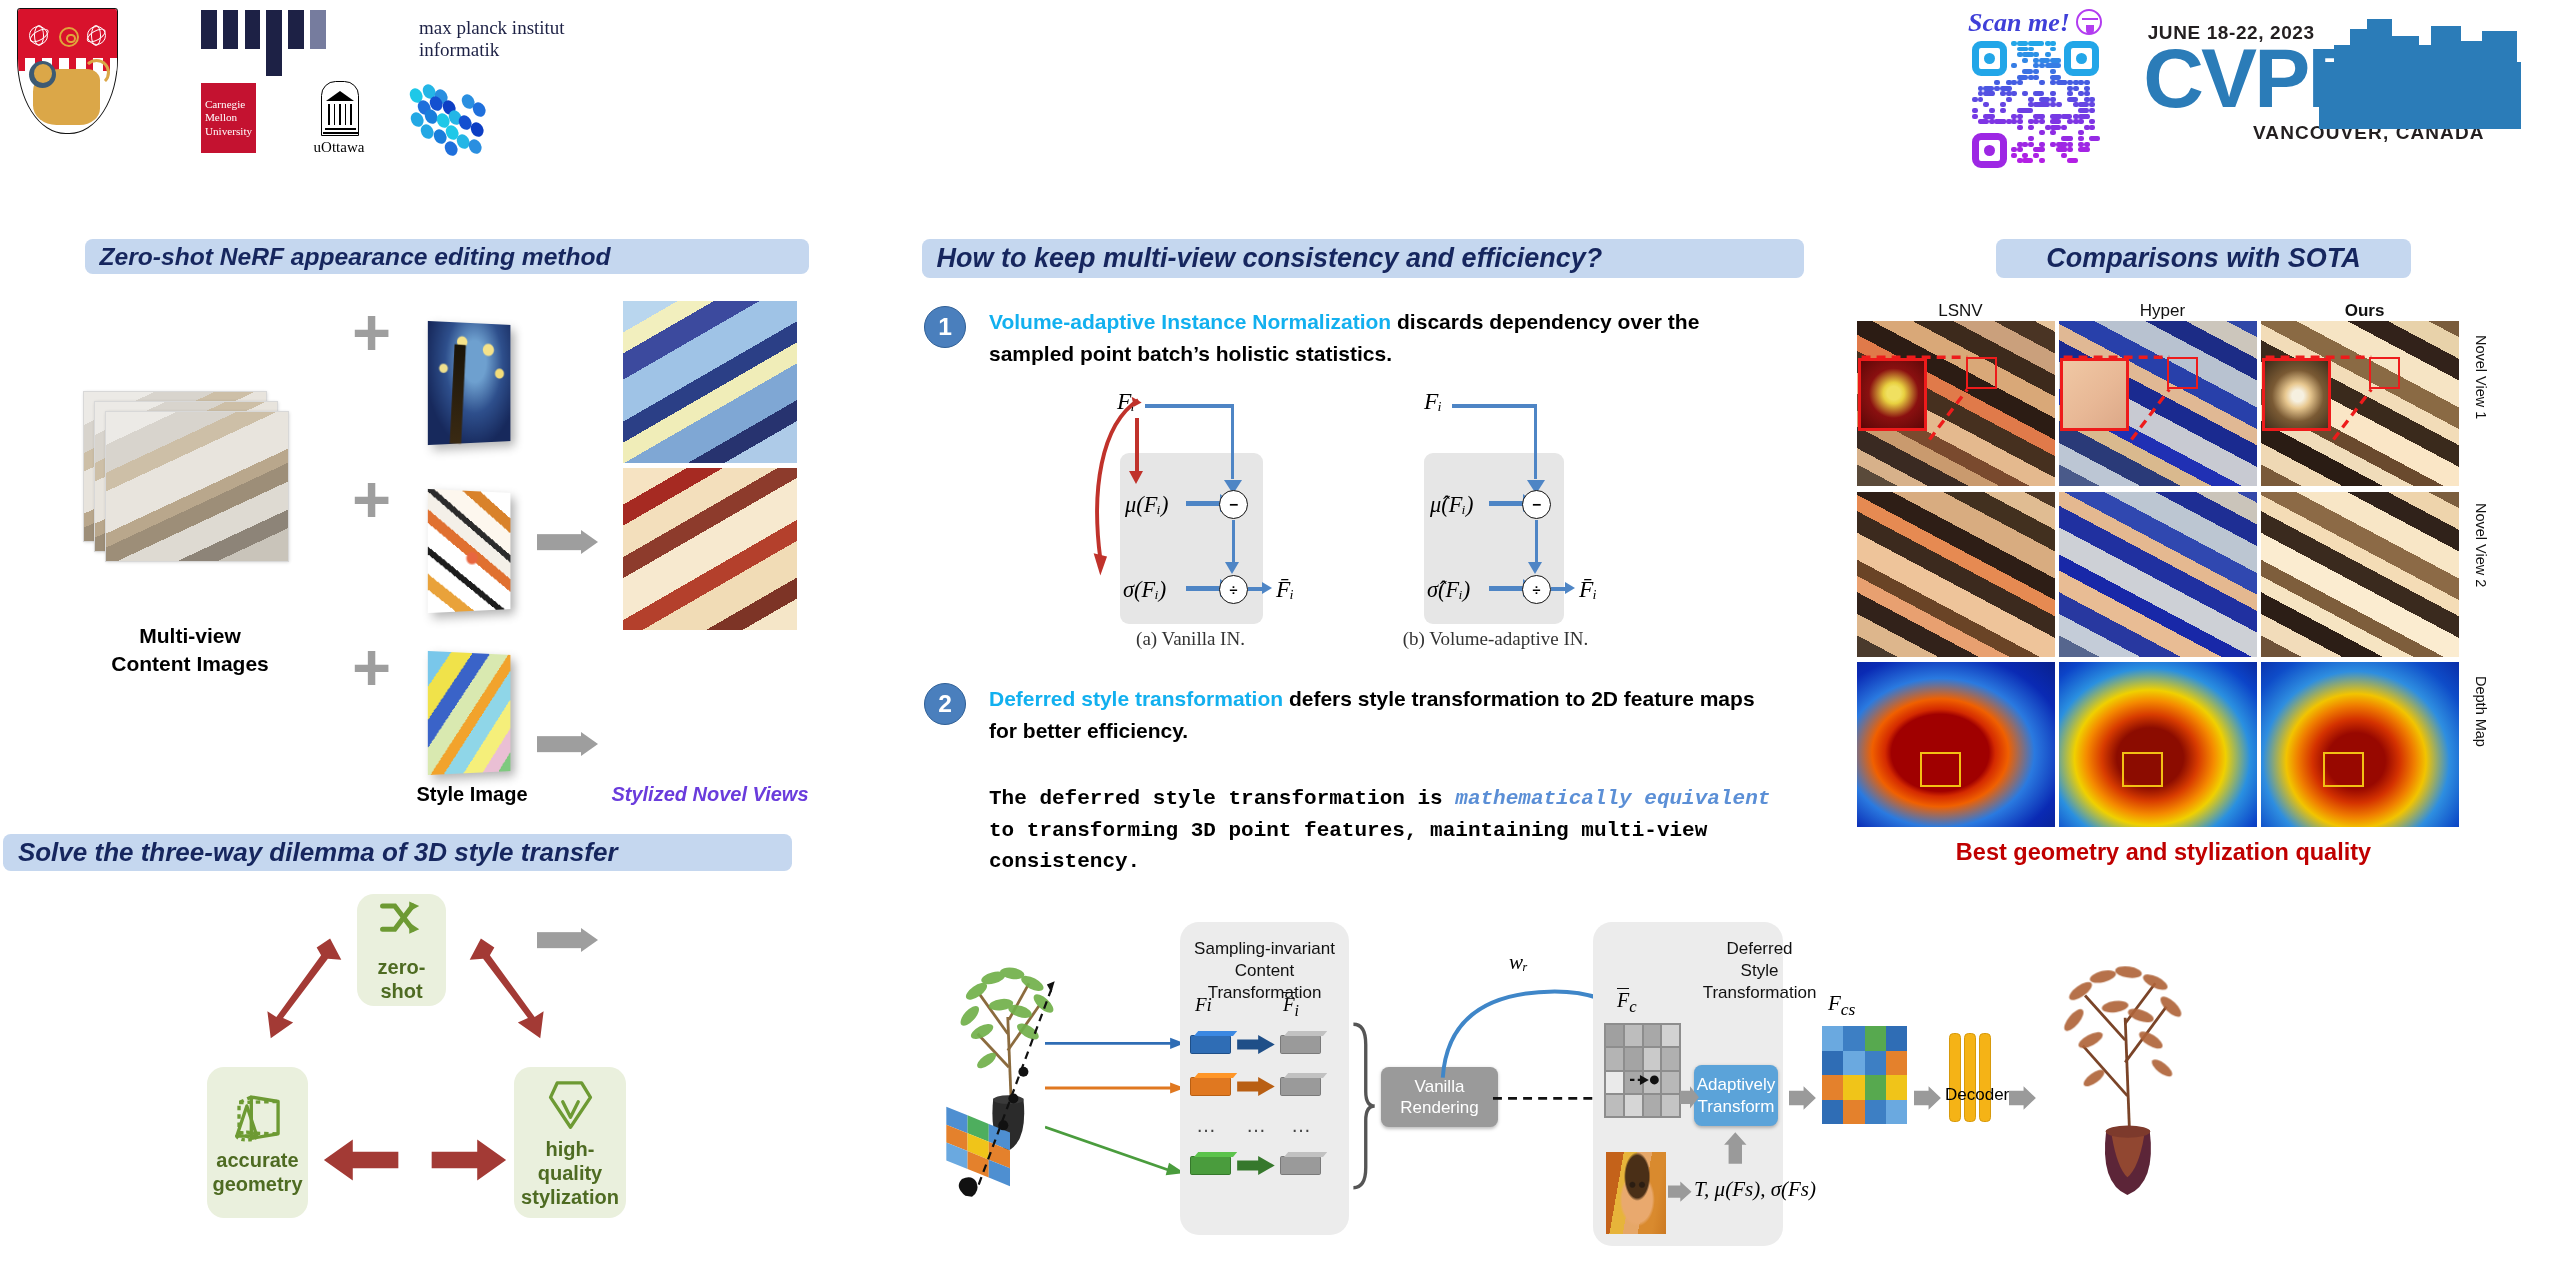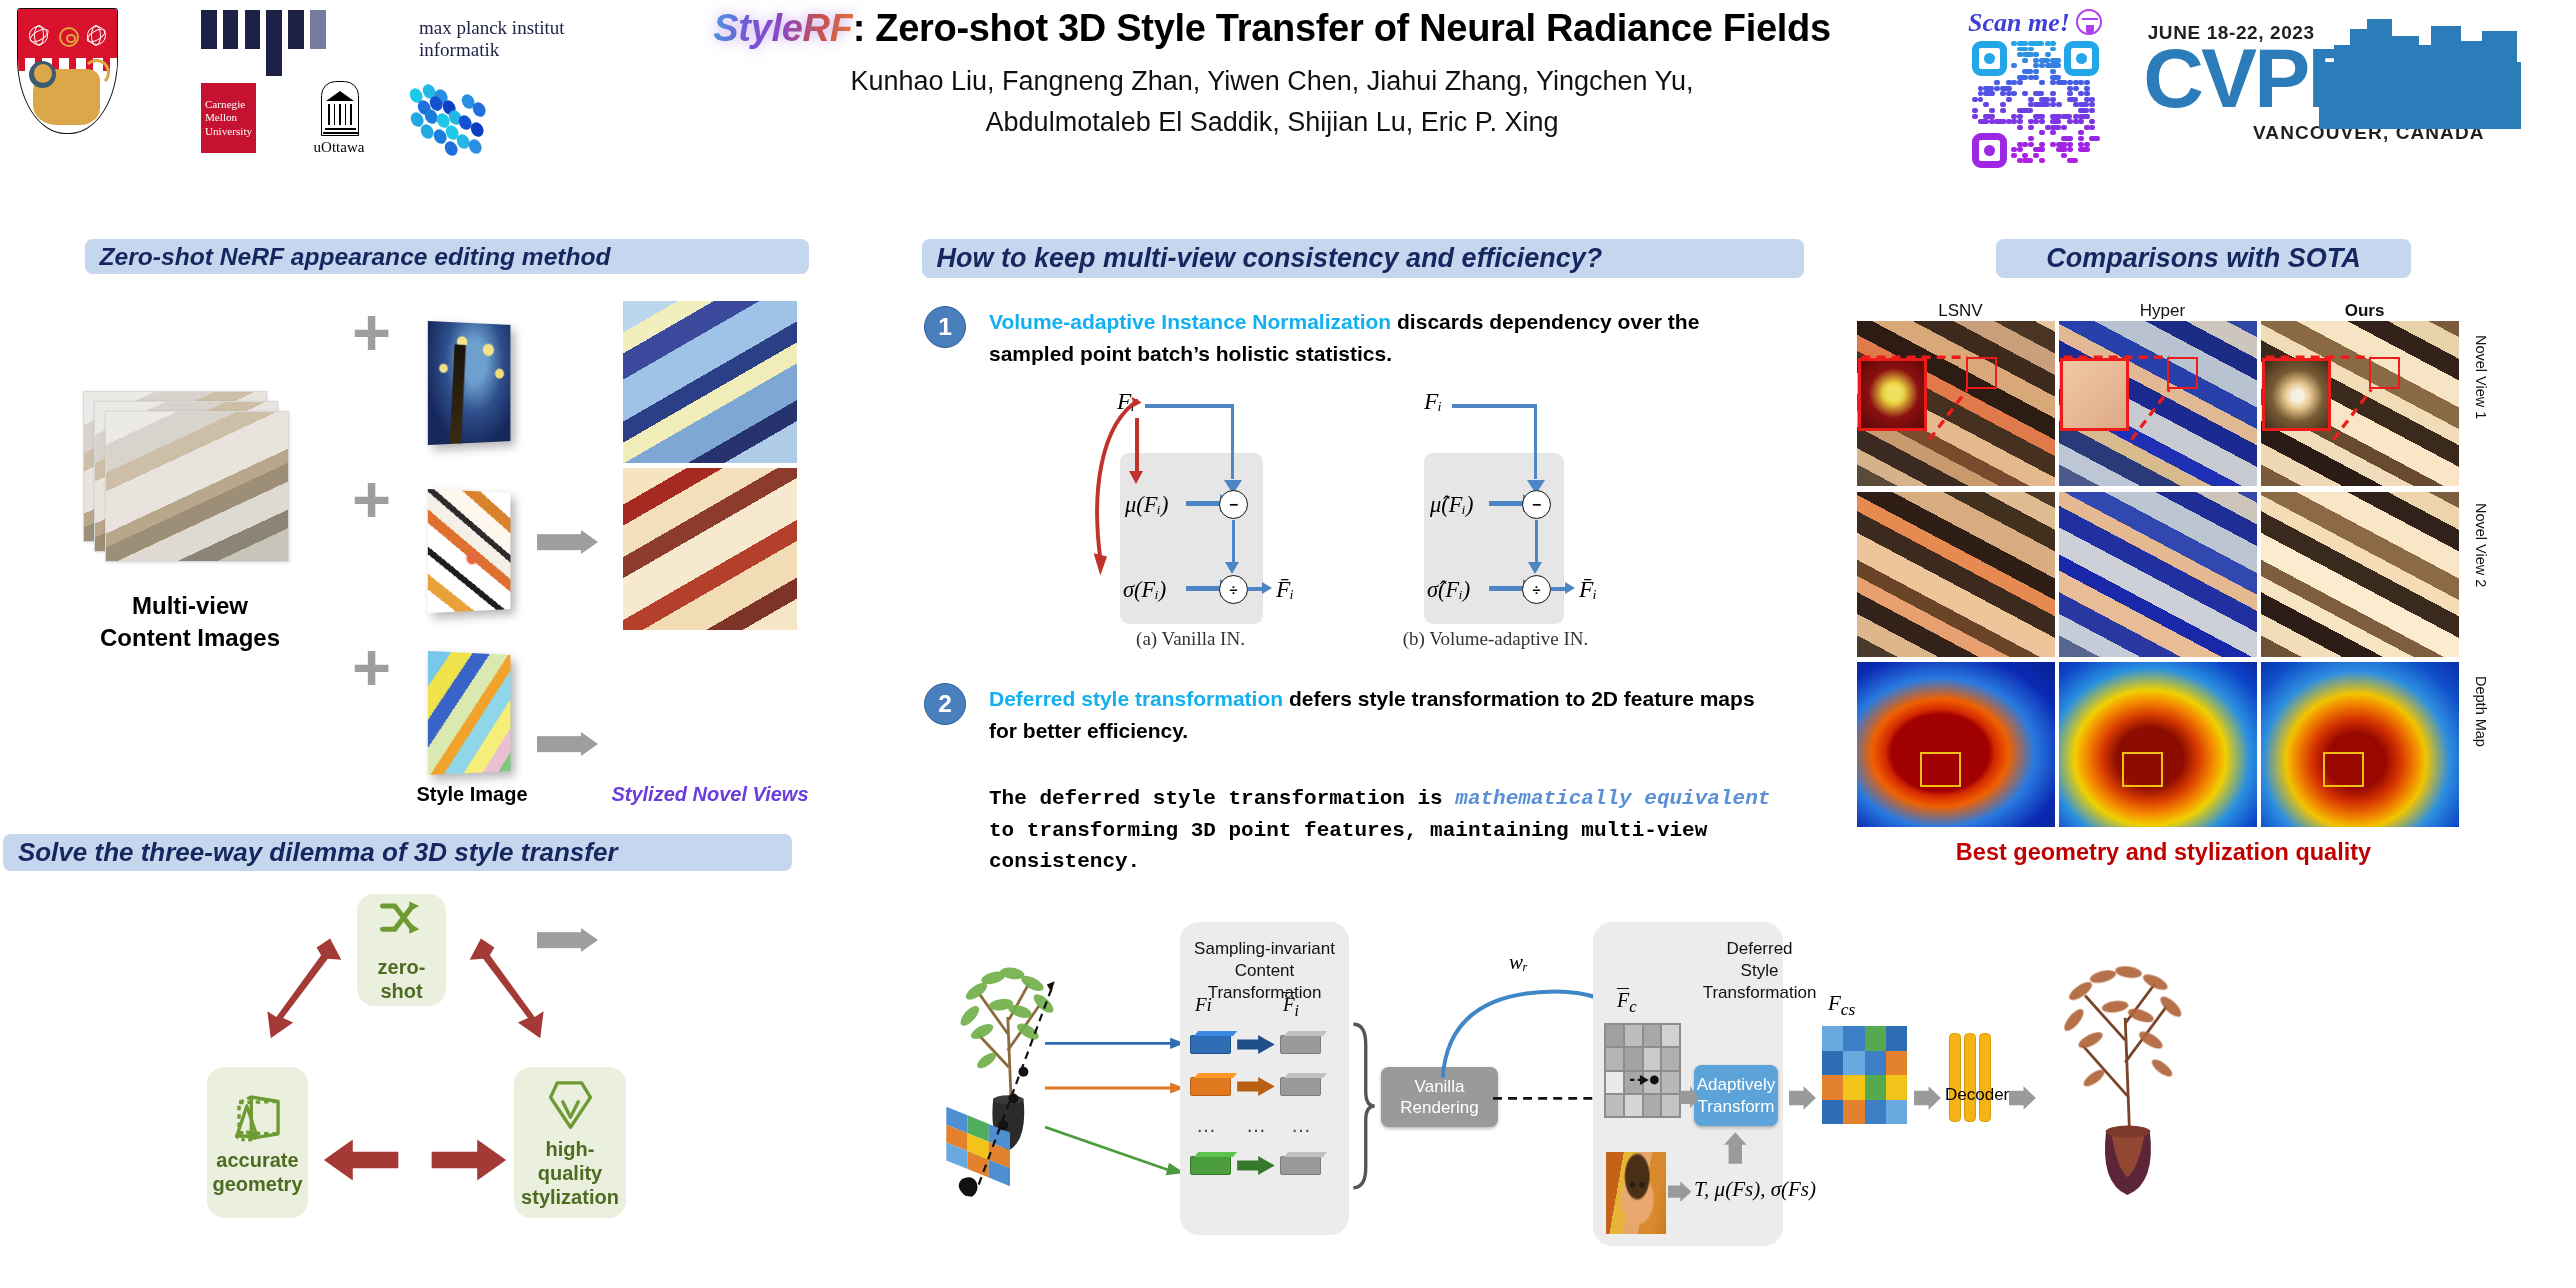--- a/index.html
+++ b/index.html
@@ -274,27 +274,20 @@
       <span style="left: 51px; top: 32px; background: rgb(20, 80, 208);"></span>
       <span style="left: 63px; top: 39px; background: rgb(13, 62, 196);"></span>
       <span style="left: 13.4px; top: 41px; background: rgb(35, 168, 228);"></span>
       <span style="left: 26px; top: 46px; background: rgb(26, 125, 219);"></span>
       <span style="left: 38px; top: 42px; background: rgb(30, 200, 232);"></span>
       <span style="left: 49px; top: 51px; background: rgb(36, 182, 230);"></span>
       <span style="left: 61px; top: 56px; background: rgb(42, 143, 224);"></span>
       <span style="left: 37px; top: 58px; background: rgb(31, 111, 220);"></span>
     </div>
 
-  <div id="title-wrap">
-    <div class="title-line">
-      <span class="stylerf">StyleRF</span><span>: Zero-shot 3D Style Transfer of Neural Radiance Fields</span>
-    </div>
-    <div class="authors">Kunhao Liu, Fangneng Zhan, Yiwen Chen, Jiahui Zhang, Yingchen Yu,</div>
-    <div class="authors" style="margin-top:2.2px;">Abdulmotaleb El Saddik, Shijian Lu, Eric P. Xing</div>
-  </div>
 
   <div id="scanme">
     <span class="scan-txt">Scan me!</span>
     <span class="scan-emoji"></span>
   </div>
   <div id="qr">
       <div class="qr-finder" style="left: 0px; top: 0px; border-color: rgb(34, 166, 232);">
         <i style="background: rgb(34, 166, 232);"></i>
       </div>
       <div class="qr-finder" style="left: 92px; top: 0px; border-color: rgb(34, 166, 232);">
@@ -484,21 +477,21 @@
   </div>
 </div>
 
 <div class="secbar abs" style="left:85px;top:239px;width:724px;height:35px;font-size:24.6px;">Zero-shot NeRF appearance editing method</div>
 
 <div class="stack abs" style="left:83px;top:391px;width:218px;height:184px;">
   <div class="dino" style="left:0;top:0;width:184px;height:151px;"></div>
   <div class="dino" style="left:11.2px;top:10px;width:184px;height:151px;"></div>
   <div class="dino" style="left:22.4px;top:20px;width:184px;height:151px;"></div>
 </div>
-<div class="cap abs" style="left:67px;top:590px;width:246px;font-size:24px;line-height:1.35;">
+<div class="cap abs" style="left:67px;top:622px;width:246px;font-size:21px;line-height:1.35;">
   <div>Multi-view</div>
   <div>Content Images</div>
 </div>
 
 <div class="plus abs" style="left:352px;top:305px;font-size:67px;">+</div>
 <div class="abs starry" style="left:426px;top:323px;width:89px;height:120px;transform:perspective(503px) rotateY(22deg);box-shadow:4.5px 4.5px 10px rgba(0,0,0,.3);"></div>
 <div class="arrow-r abs" style="left:537px;top:341px;width:61px;height:34px;">
   <div class="shaft" style="width:45px;height:15.7px;"></div>
     <div class="head"></div>
 </div>

